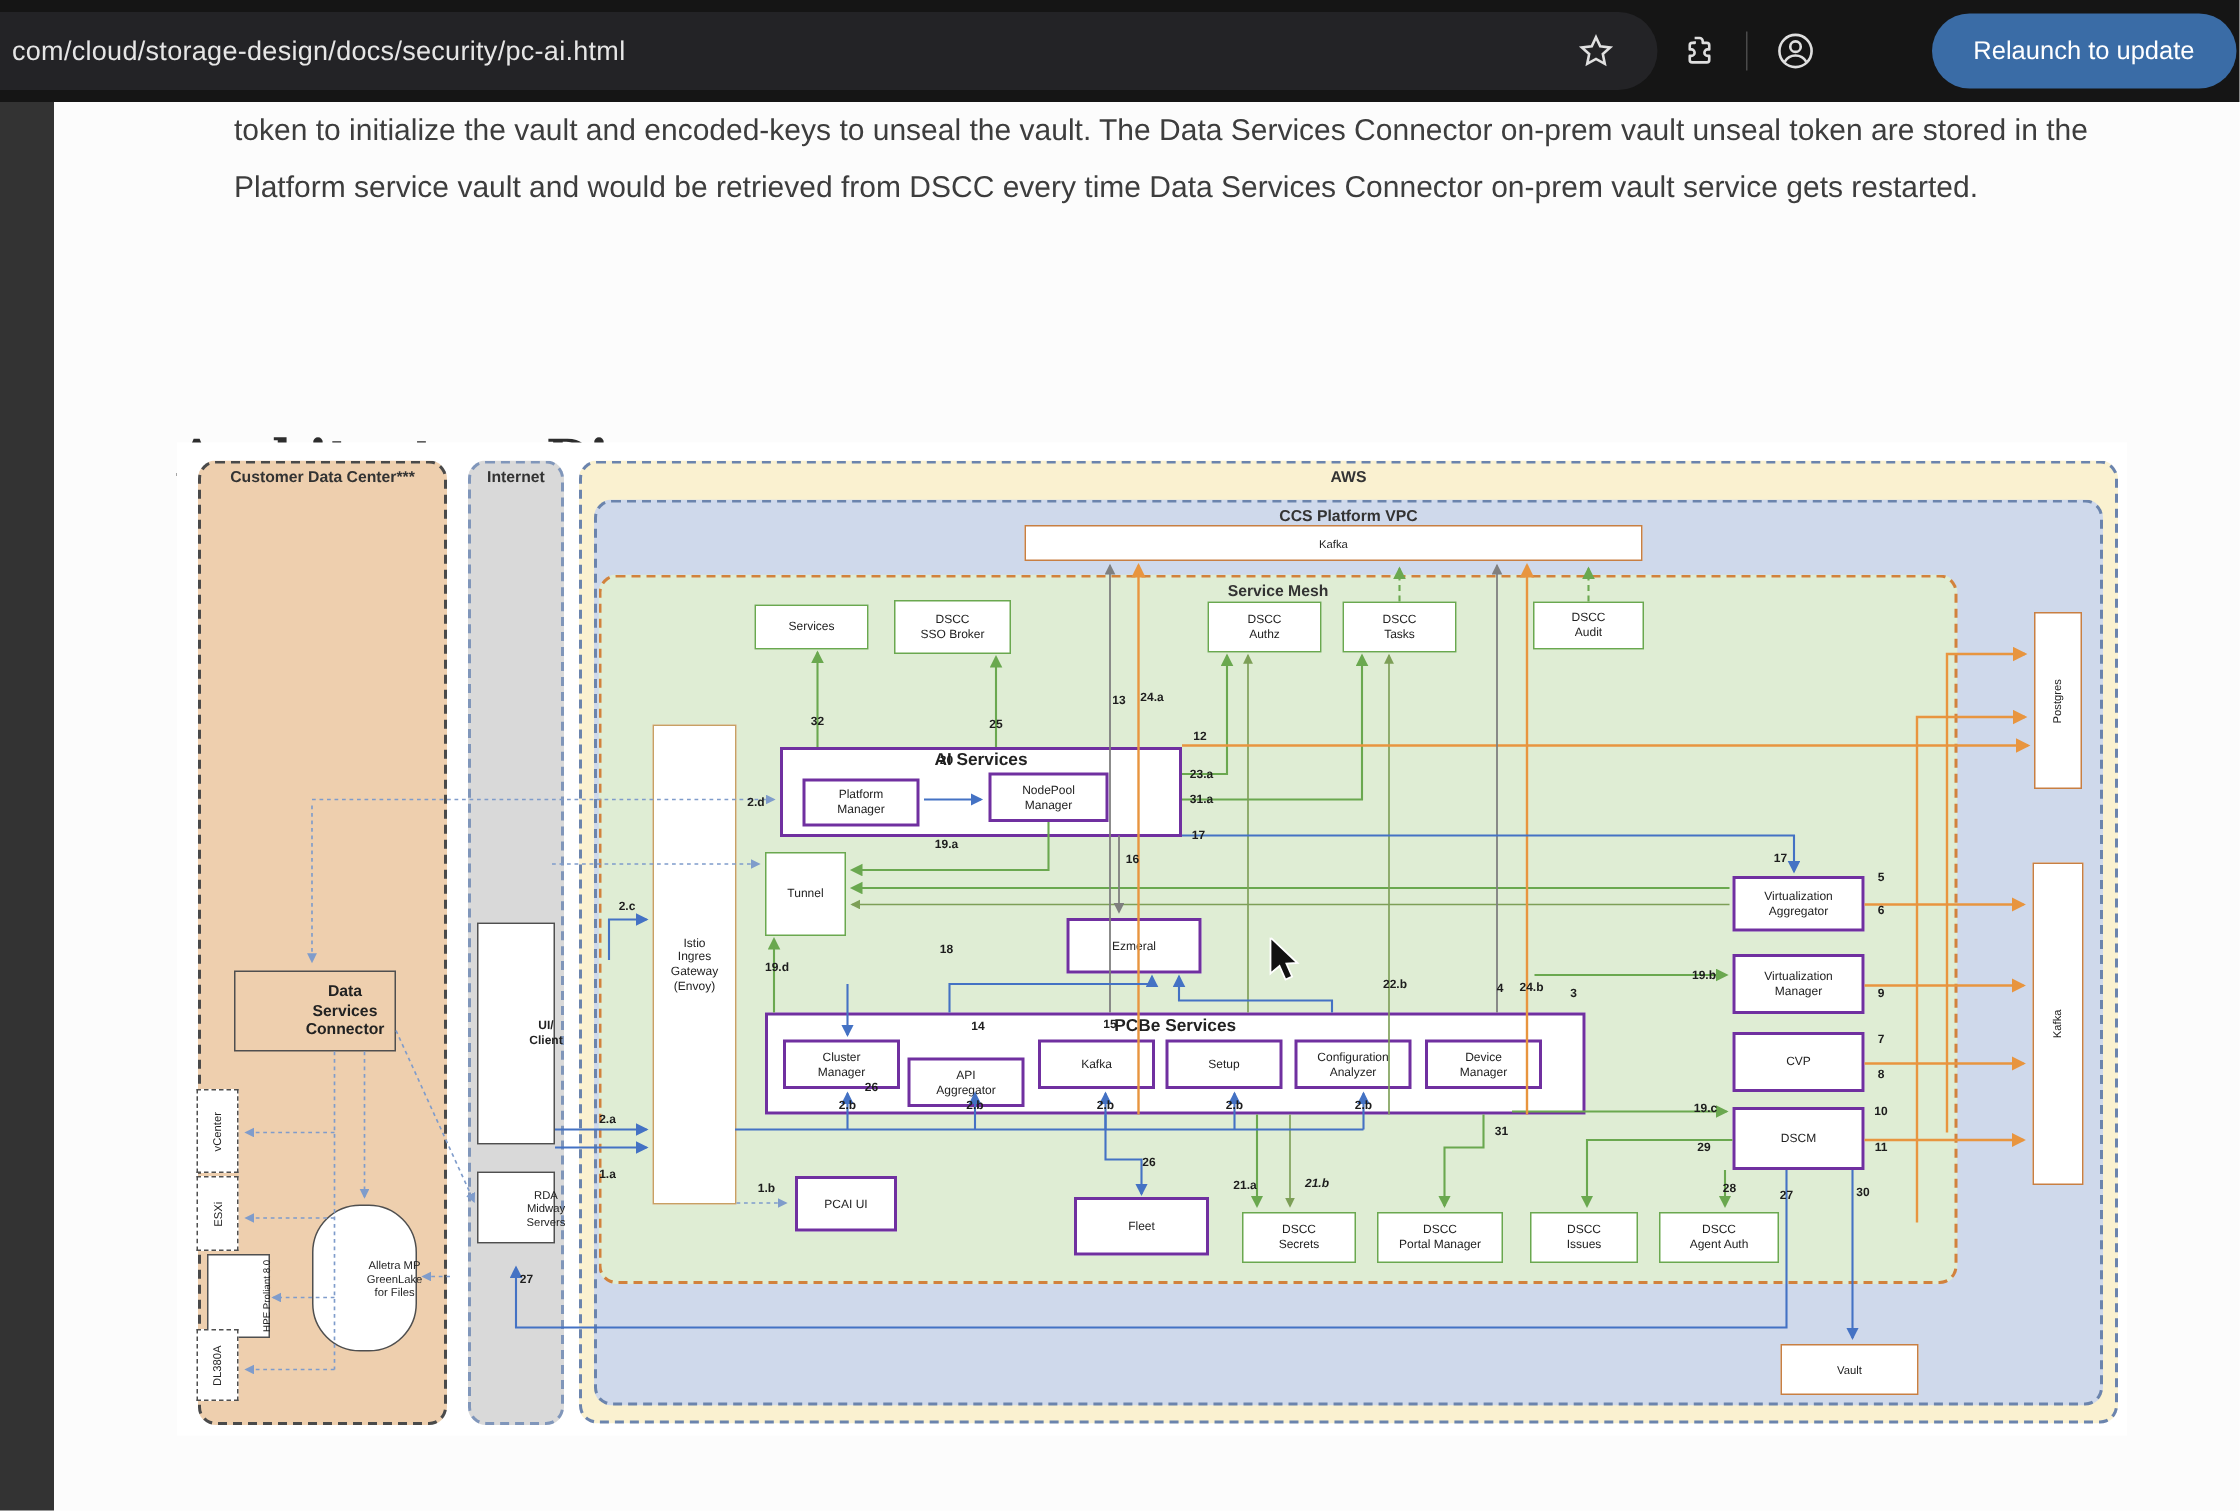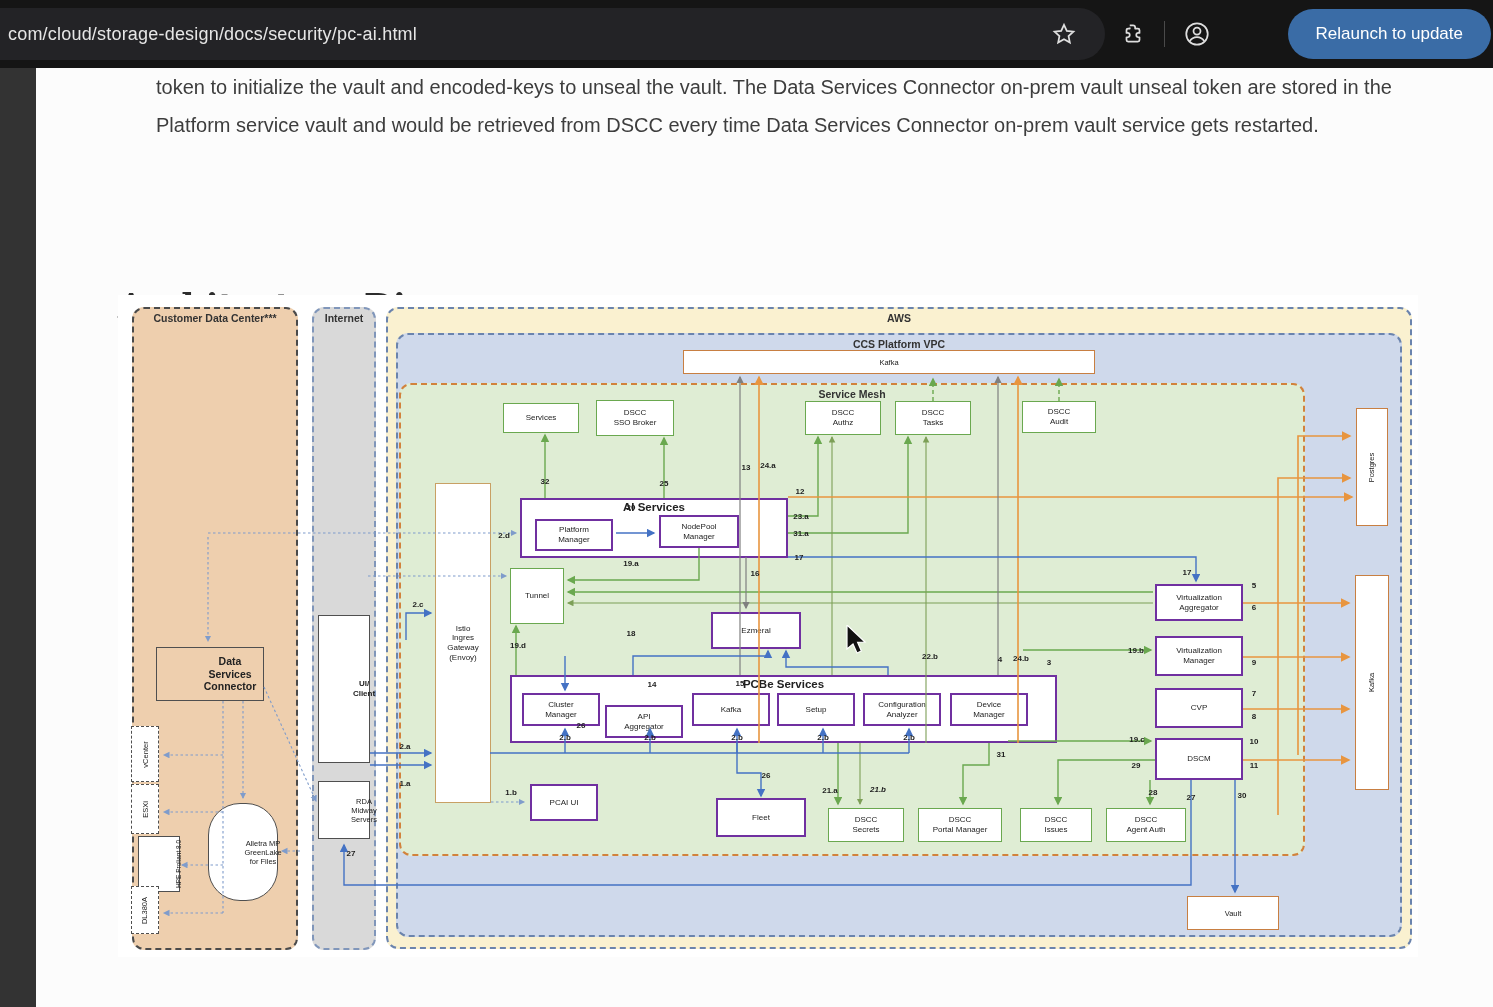--- a/index.html
+++ b/index.html
@@ -141,21 +141,21 @@
 Connector</div></div>
         <div class="dg-box s-dark" style="left: 90px; top: 508px; width: 70px; height: 98px; border-radius: 32px;"><div class="dg-blabel" style="font-size: 7.5px;">Alletra MP
 GreenLake
 for Files</div></div>
         <div class="dg-box s-darkdash rot" style="left: 13px; top: 431px; width: 28px; height: 56px;"><div class="dg-blabel" style="font-size: 7.5px;">vCenter</div></div>
         <div class="dg-box s-darkdash rot" style="left: 13px; top: 489px; width: 28px; height: 50px;"><div class="dg-blabel" style="font-size: 7.5px;">ESXi</div></div>
         <div class="dg-box s-dark rot" style="left: 20px; top: 541px; width: 40px; height: 56px;"><div class="dg-blabel" style="font-size: 6.5px;">HPE Proliant 8.0</div></div>
         <div class="dg-box s-darkdash rot" style="left: 13px; top: 591px; width: 28px; height: 48px;"><div class="dg-blabel" style="font-size: 7.5px;">DL380A</div></div>
         <div class="dg-box s-dark" style="left: 200px; top: 320px; width: 52px; height: 148px;"><div class="dg-blabel" style="font-weight: 700;">UI/
 Client</div></div>
-        <div class="dg-box s-dark" style="left: 200px; top: 486px; width: 52px; height: 58px;"><div class="dg-blabel" style="font-size: 7.5px;">RDA
+        <div class="dg-box s-dark" style="left: 200px; top: 486px; width: 52px; height: 48px;"><div class="dg-blabel" style="font-size: 7.5px;">RDA
 Midway
 Servers</div></div>
         <div class="dg-num" style="left: 427px; top: 186px;">32</div>
         <div class="dg-num" style="left: 546px; top: 188px;">25</div>
         <div class="dg-num" style="left: 628px; top: 172px;">13</div>
         <div class="dg-num" style="left: 650px; top: 170px;">24.a</div>
         <div class="dg-num" style="left: 682px; top: 196px;">12</div>
         <div class="dg-num" style="left: 683px; top: 221px;">23.a</div>
         <div class="dg-num" style="left: 683px; top: 238px;">31.a</div>
         <div class="dg-num" style="left: 681px; top: 262px;">17</div>

